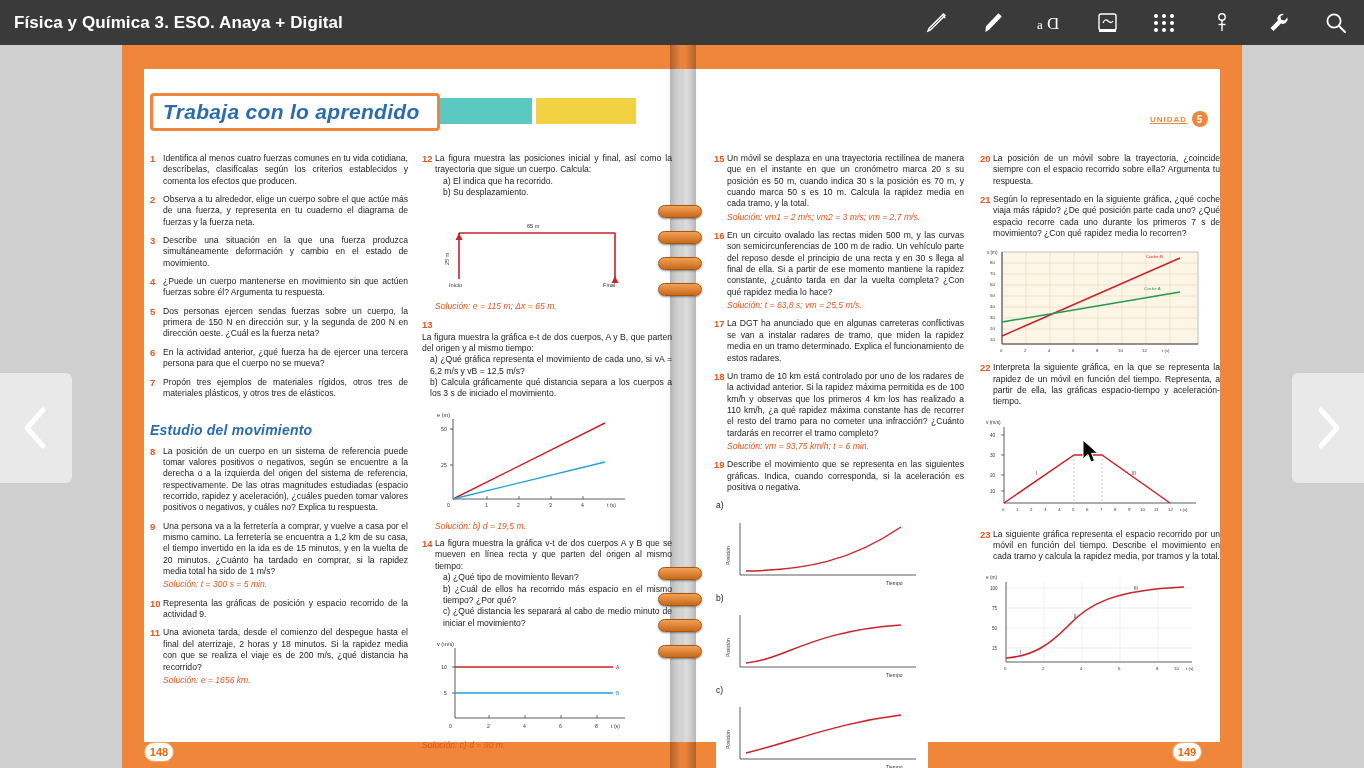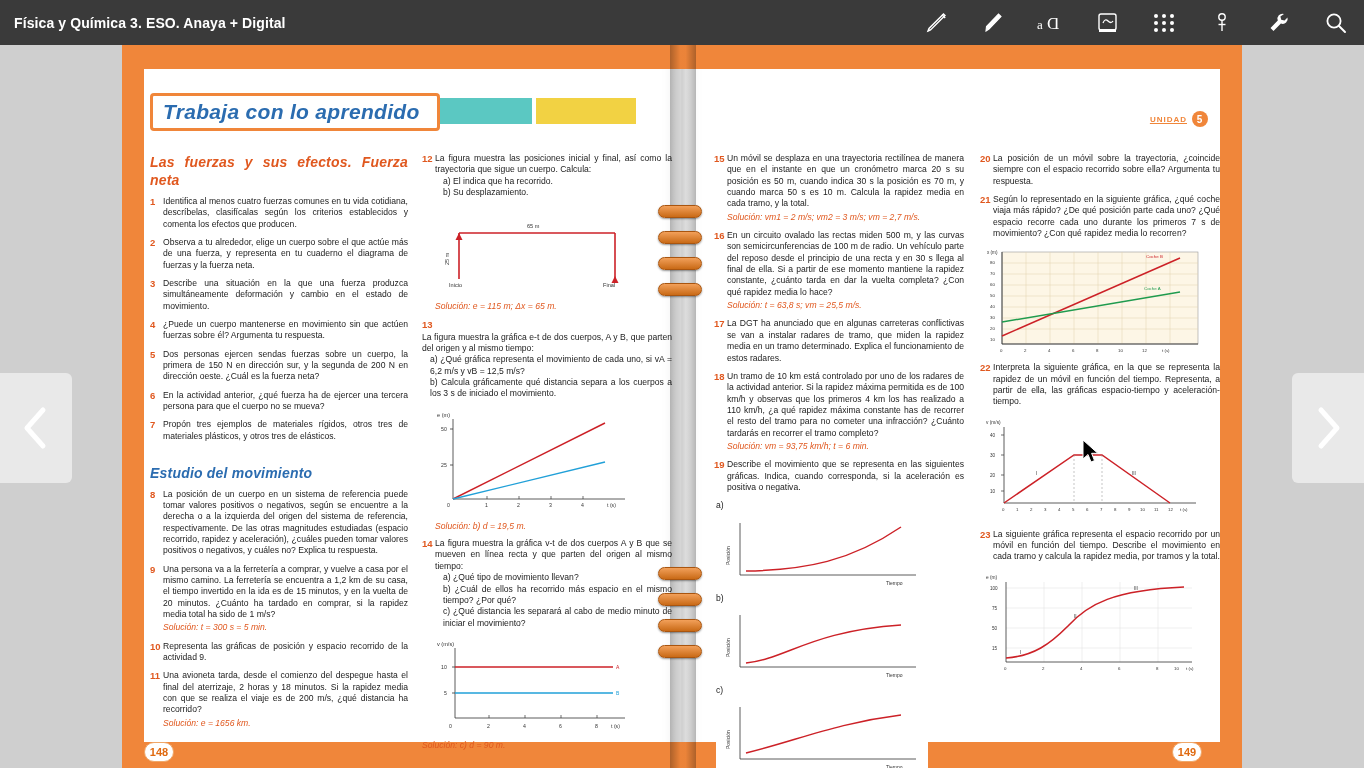--- a/index.html
+++ b/index.html
@@ -12,21 +12,21 @@
     position:relative;
   }
 
   
   #topbar {
     position:absolute; left:0; top:0; width:1364px; height:45px;
     background:#3a3a3a; color:#fff;
     display:flex; align-items:center;
   }
   #topbar .title {
-    font-size:14px; font-weight:bold; margin-left:14px; letter-spacing:.1px;
+    font-size:17px; font-weight:bold; margin-left:14px; letter-spacing:.1px;
     white-space:nowrap;
   }
   #topbar .tools { margin-left:auto; display:flex; align-items:center; }
   #topbar .tool {
     width:57px; height:45px; display:flex; align-items:center; justify-content:center;
     cursor:pointer;
   }
   #topbar .tool svg { display:block; }
   .dots { display:grid; grid-template-columns:repeat(3,5px); grid-gap:3px; }
   .dots i { width:4px; height:4px; background:#fff; border-radius:50%; display:block; }
@@ -256,21 +256,20 @@
       <div class="tabs">
         <div class="tab c1"></div>
         <div class="tab c2"></div>
       </div>
 
       <div class="ribbon">
         <span class="txt">Trabaja con lo aprendido</span>
       </div>
 
       <div class="col L">
-        <div class="sect-title">Las fuerzas y sus efectos. Fuerza neta</div>
 
         <div class="item">
           <span class="n">1</span>
           <span class="t">Identifica al menos cuatro fuerzas comunes en tu vida cotidiana, descríbelas, clasifícalas según los criterios establecidos y comenta los efectos que producen.</span>
         </div>
         <div class="item">
           <span class="n">2</span>
           <span class="t">Observa a tu alrededor, elige un cuerpo sobre el que actúe más de una fuerza, y representa en tu cuaderno el diagrama de fuerzas y la fuerza neta.</span>
         </div>
         <div class="item">

